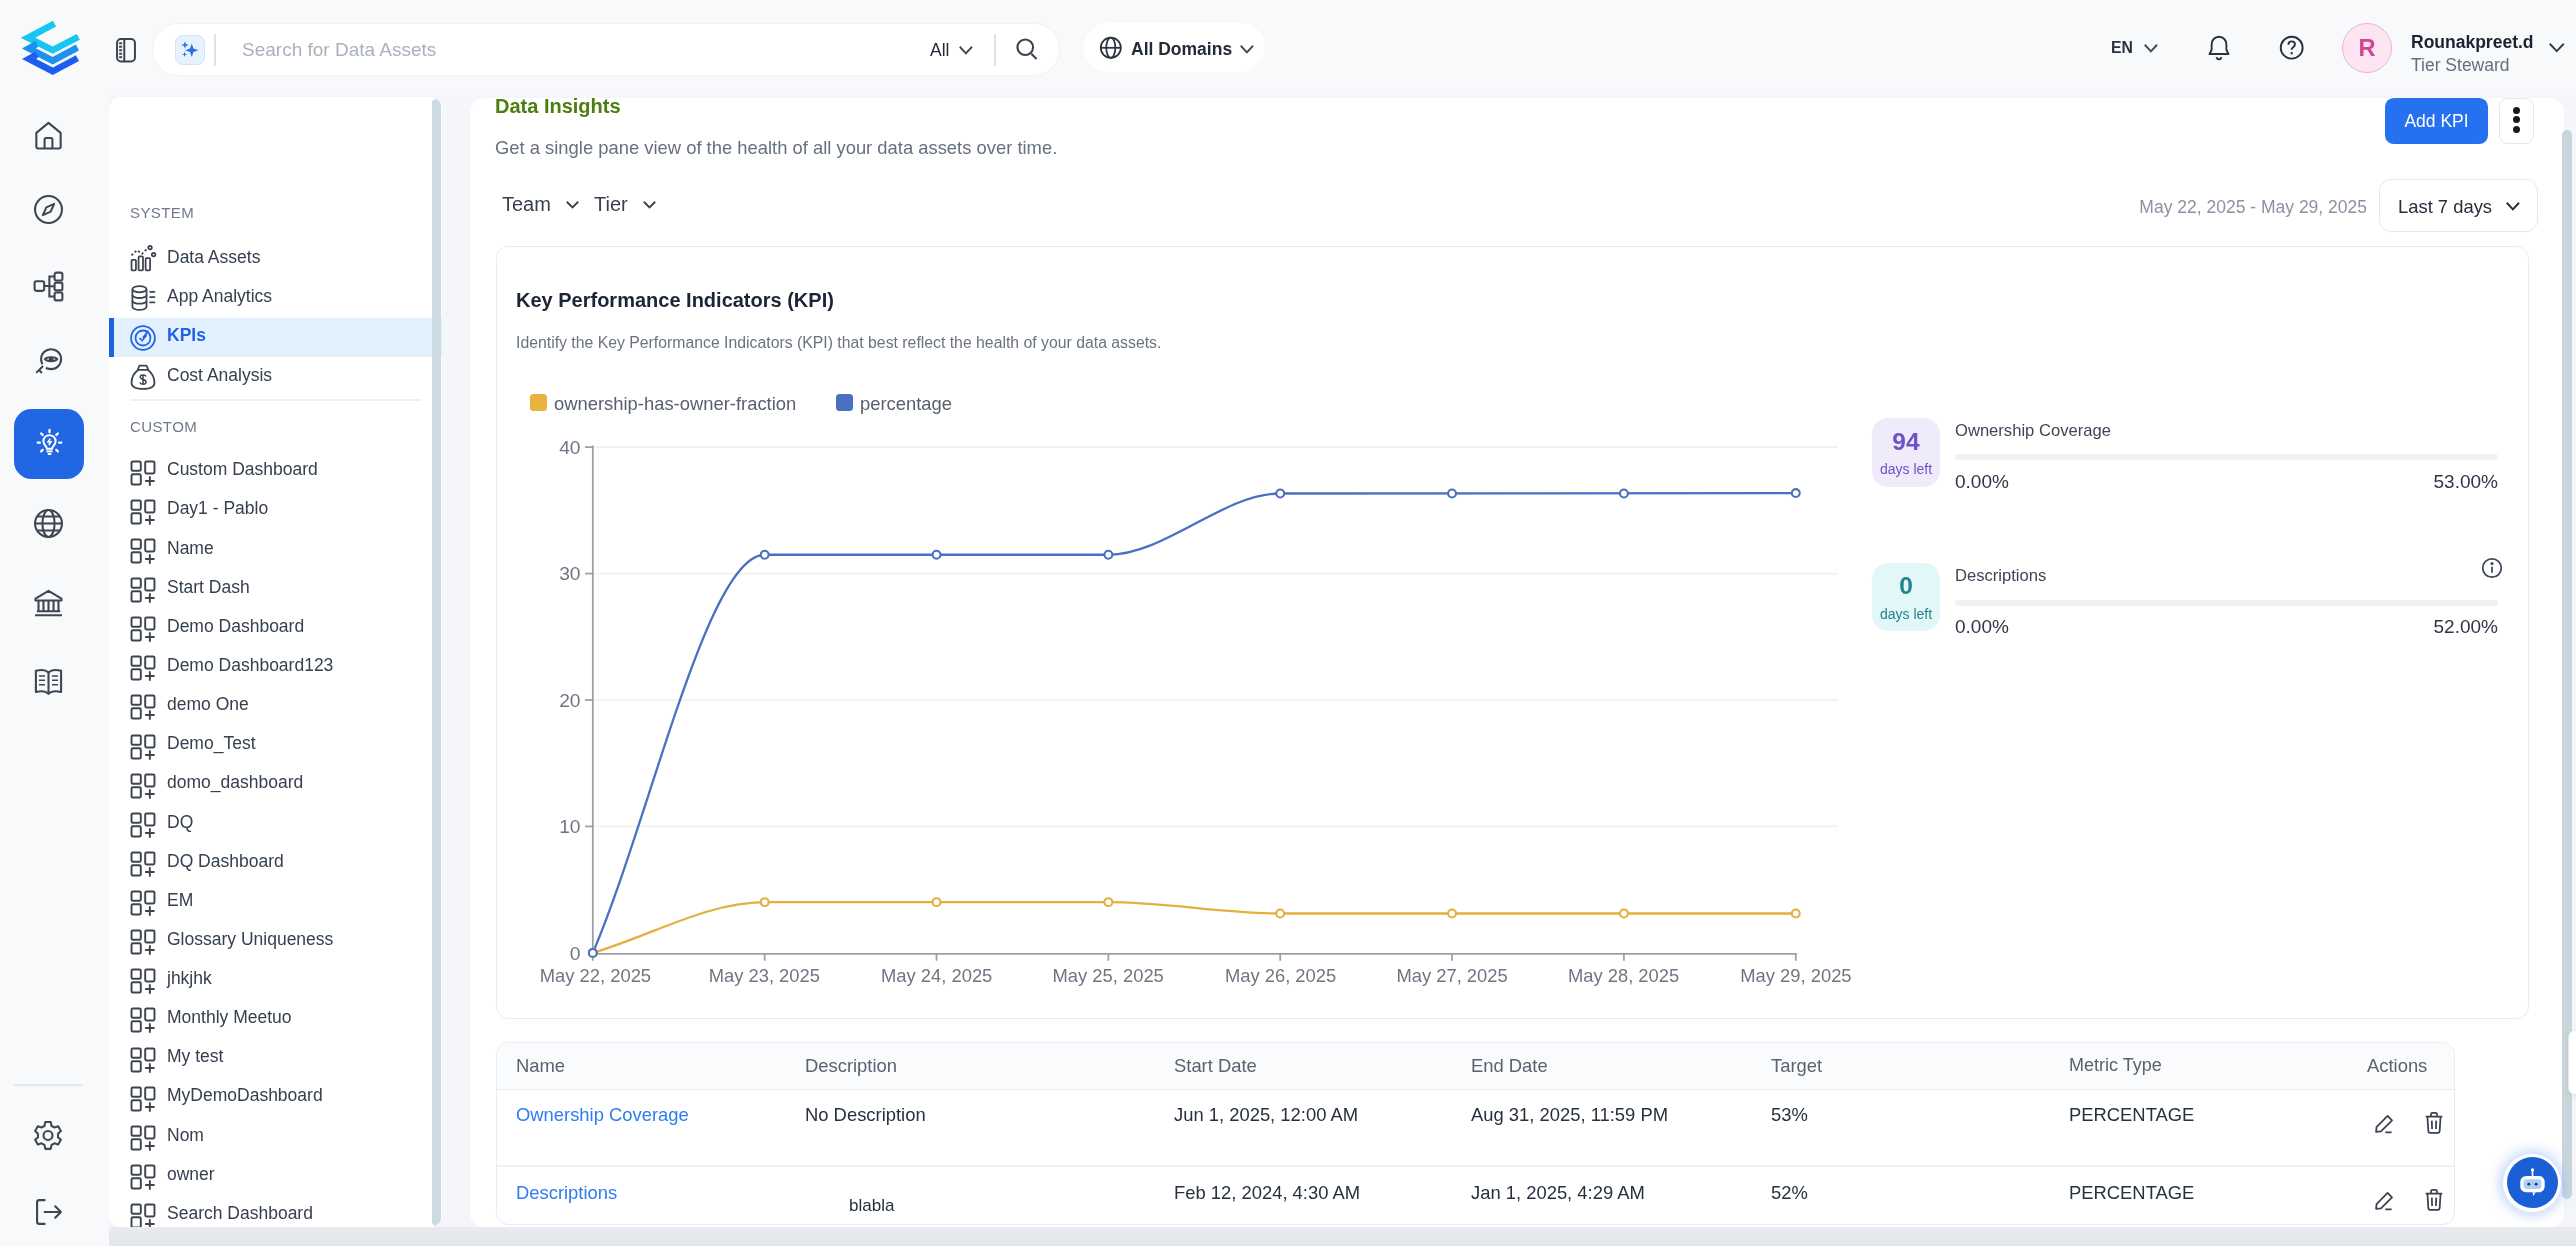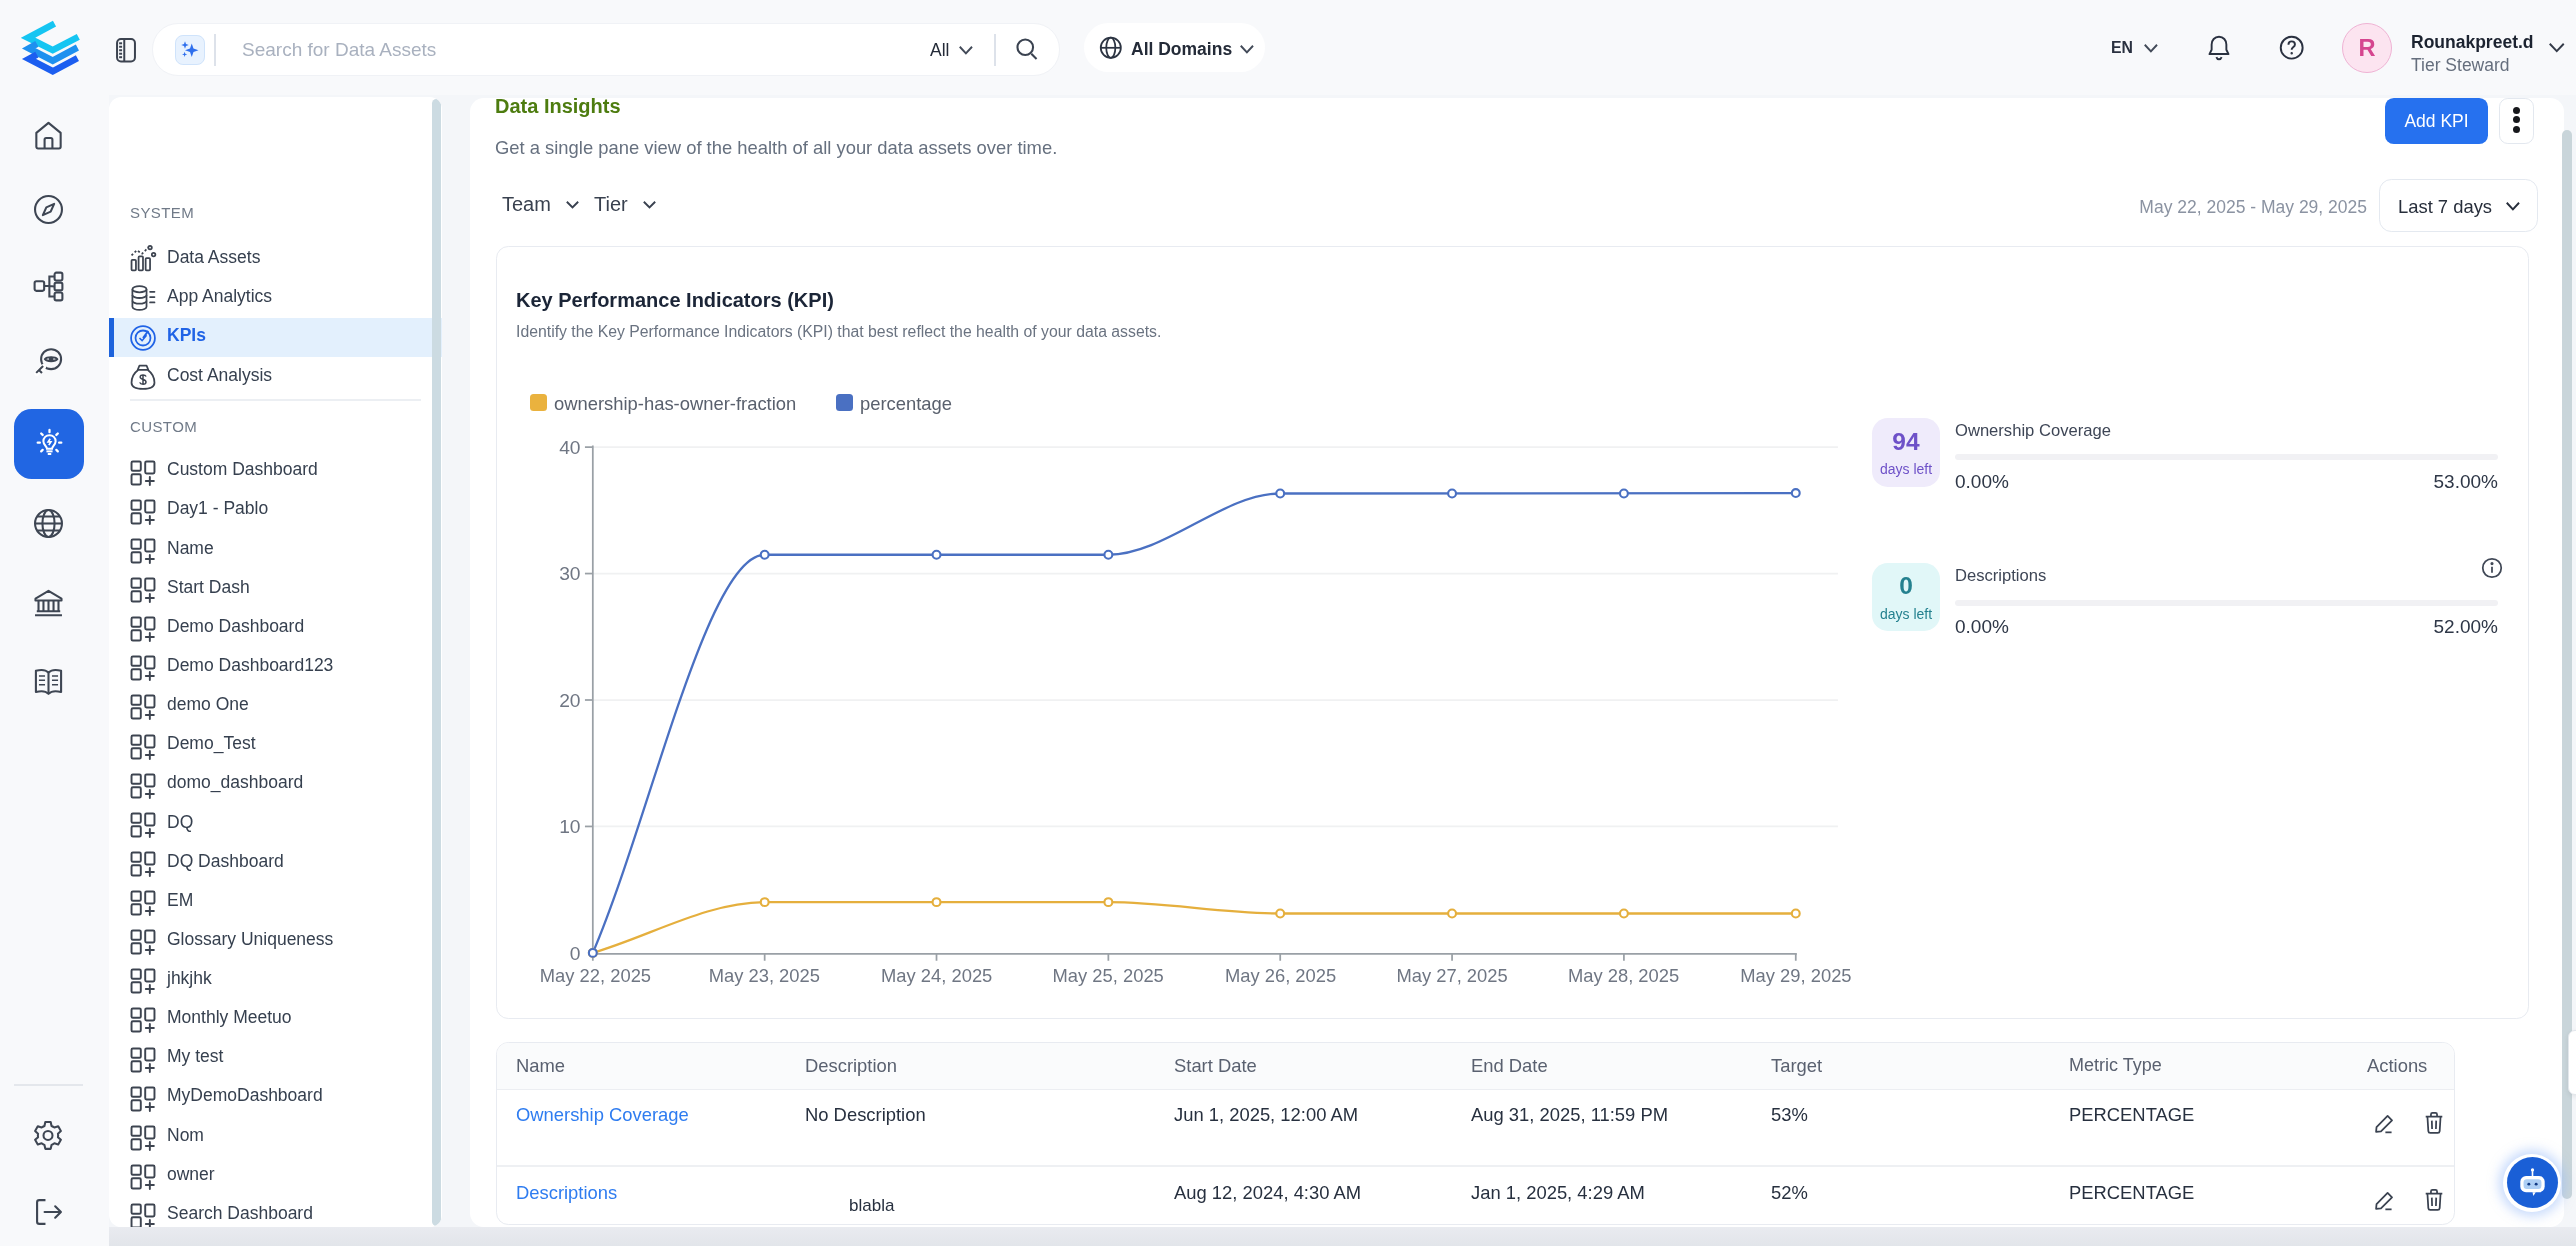--- a/index.html
+++ b/index.html
@@ -364,21 +364,21 @@
   </svg>
 <div class="abs" style="left:2013px;top:197px;width:354px;text-align:right;font-size:17.5px;color:#8b93a2;">May 22, 2025 - May 29, 2025</div>
 <div class="abs" style="left:2379px;top:179px;width:159px;height:53px;background:#fff;border:1.8px solid #e4e9f0;border-radius:12.3px;"></div>
 <div class="abs" style="left:2398px;top:196px;font-size:18.4px;color:#272e3b;">Last 7 days</div>
 <svg class="abs" style="left:2505px;top:201px;" width="15.8" height="10.5" viewBox="0 0 18 12" fill="none" stroke="#272e3b" stroke-width="2.2">
     <path d="M2 2 L9 9.5 L16 2"></path>
   </svg>
 
 <div class="abs" style="left:496px;top:246px;width:2033px;height:773px;background:#fff;border:1.8px solid #e8ebf1;border-radius:12.3px;"></div>
 <div class="abs" style="left:516px;top:289px;font-size:20px;font-weight:bold;color:#1b2537;">Key Performance Indicators (KPI)</div>
-<div class="abs" style="left:516px;top:323px;font-size:15.8px;color:#6a7381;">Identify the Key Performance Indicators (KPI) that best reflect the health of your data assets.</div>
+<div class="abs" style="left:516px;top:334px;font-size:15.8px;color:#6a7381;">Identify the Key Performance Indicators (KPI) that best reflect the health of your data assets.</div>
 
 <div class="abs" style="left:530px;top:394px;width:16.6px;height:16.6px;background:#eab23e;border-radius:3.5px;"></div>
 <div class="abs" style="left:554px;top:393px;font-size:18.4px;color:#59606d;">ownership-has-owner-fraction</div>
 <div class="abs" style="left:836px;top:394px;width:16.6px;height:16.6px;background:#4a70c2;border-radius:3.5px;"></div>
 <div class="abs" style="left:860px;top:393px;font-size:18.4px;color:#59606d;">percentage</div>
 
 <svg class="abs" style="left:0;top:0;" width="2576" height="1246" viewBox="0 0 2943 1424" fill="none">
 
   <g stroke="#f0f1f2" stroke-width="2">
     <line x1="677" y1="511" x2="2100" y2="511"></line>
@@ -486,21 +486,21 @@
 
 <div class="abs" style="left:516px;top:1104px;font-size:18.4px;color:#2e7cf0;">Ownership Coverage</div>
 <div class="abs" style="left:805px;top:1104px;font-size:18.4px;color:#27303f;">No Description</div>
 <div class="abs" style="left:1174px;top:1104px;font-size:18.4px;color:#27303f;">Jun 1, 2025, 12:00 AM</div>
 <div class="abs" style="left:1471px;top:1104px;font-size:18.4px;color:#27303f;">Aug 31, 2025, 11:59 PM</div>
 <div class="abs" style="left:1771px;top:1104px;font-size:18.4px;color:#27303f;">53%</div>
 <div class="abs" style="left:2069px;top:1104px;font-size:18.4px;color:#27303f;">PERCENTAGE</div>
 
 <div class="abs" style="left:516px;top:1182px;font-size:18.4px;color:#2e7cf0;">Descriptions</div>
 <div class="abs" style="left:849px;top:1182px;font-size:17px;color:#27303f;margin-top:14px;">blabla</div>
-<div class="abs" style="left:1174px;top:1182px;font-size:18.4px;color:#27303f;">Aug 12, 2024, 4:30 AM</div>
+<div class="abs" style="left:1174px;top:1182px;font-size:18.4px;color:#27303f;">Feb 12, 2024, 4:30 AM</div>
 <div class="abs" style="left:1471px;top:1182px;font-size:18.4px;color:#27303f;">Jan 1, 2025, 4:29 AM</div>
 <div class="abs" style="left:1771px;top:1182px;font-size:18.4px;color:#27303f;">52%</div>
 <div class="abs" style="left:2069px;top:1182px;font-size:18.4px;color:#27303f;">PERCENTAGE</div>
 
 <svg class="abs" style="left:2373px;top:1112px;" width="23" height="23" viewBox="0 0 26 26" fill="none" stroke="#3a4250" stroke-width="2">
   <path d="M16.5 4.5 L21.5 9.5 L9 22 L3.5 22.5 L4 17 Z" stroke-linejoin="round"></path>
     <line x1="14" y1="23" x2="21" y2="23"></line>
 </svg>
 <svg class="abs" style="left:2423px;top:1111px;" width="22" height="23.6" viewBox="0 0 25 27" fill="none" stroke="#3a4250" stroke-width="2">
   <path d="M3 6.5 L22 6.5 M9 6.5 L9 4 C9 3 9.8 2.2 10.8 2.2 L14.2 2.2 C15.2 2.2 16 3 16 4 L16 6.5 M5 6.5 L6 23 C6.1 24.2 7 25 8.2 25 L16.8 25 C18 25 18.9 24.2 19 23 L20 6.5"></path>

